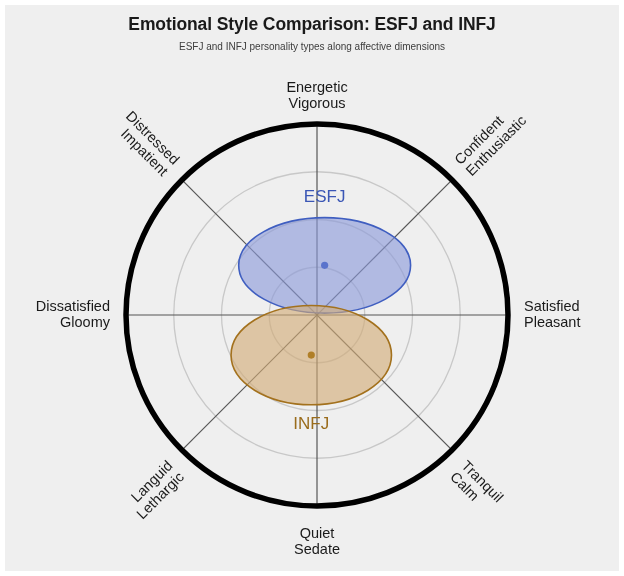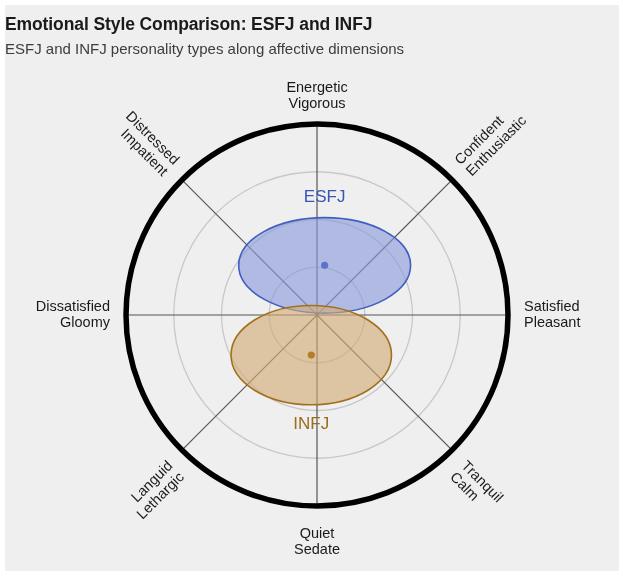--- a/index.html
+++ b/index.html
@@ -19,32 +19,32 @@
     height: 576px;
     box-sizing: border-box;
     background: #efefef;
     border: 5px solid #ffffff;
   }
   .titles {
     position: absolute;
     top: 10px;
     left: 0;
     width: 100%;
-    text-align: left;
+    text-align: center;
     pointer-events: none;
   }
   #chart-title {
     font-size: 17.5px;
     font-weight: bold;
     color: #1a1a1a;
     letter-spacing: -0.1px;
     line-height: 1.1;
   }
   #chart-subtitle {
-    font-size: 15px;
+    font-size: 10px;
     font-weight: normal;
     color: #3d3d3d;
     margin-top: 7px;
     line-height: 1.1;
   }
   #plot-svg {
     position: absolute;
     left: 0;
     top: 0;
     width: 624px;

